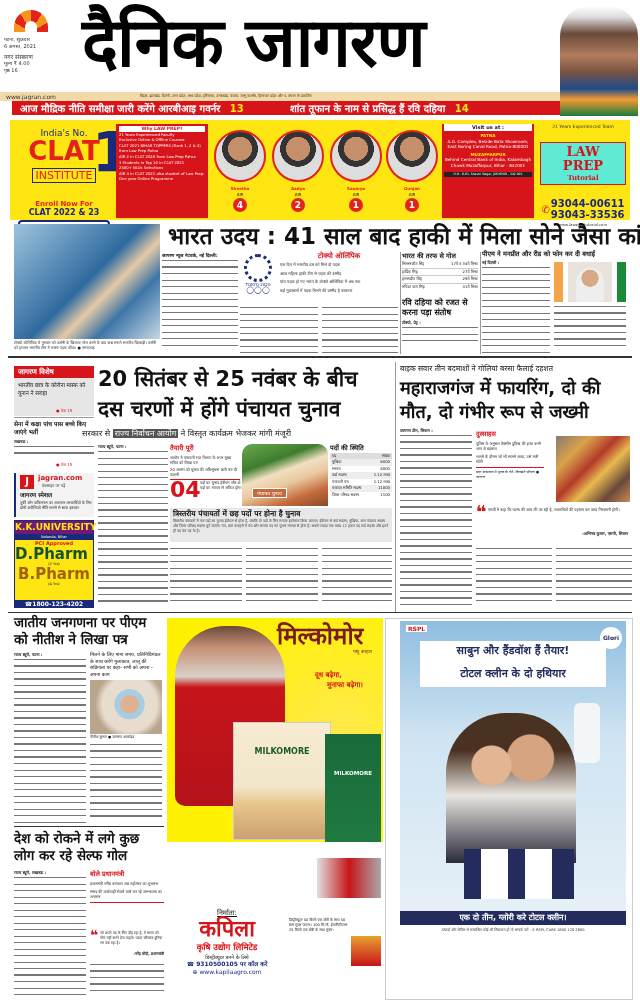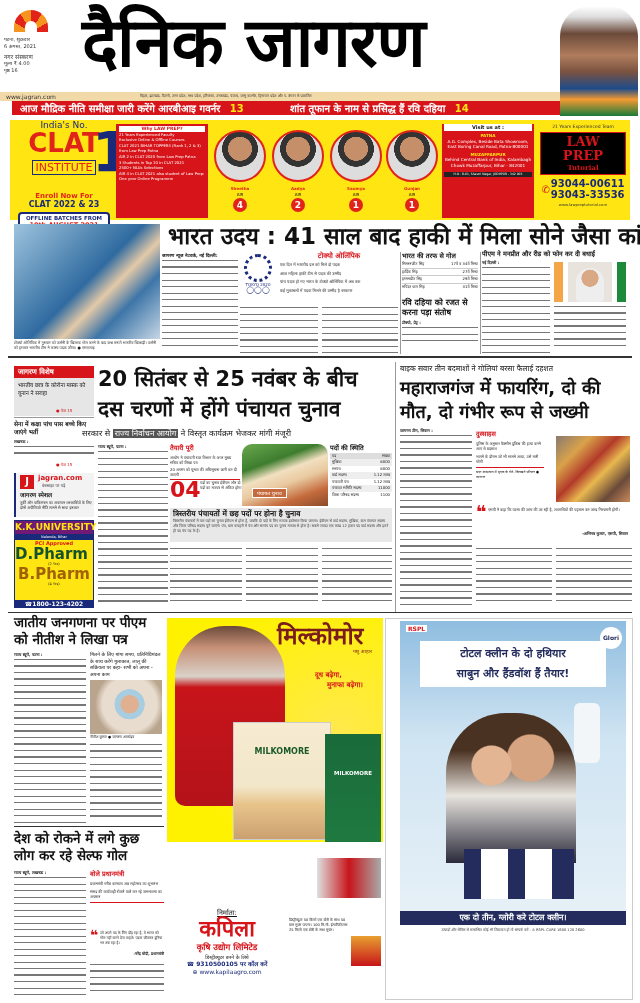--- a/index.html
+++ b/index.html
@@ -40,21 +40,21 @@
   <span style="position:absolute;left:6px;top:0;font-size:6px;line-height:9px;color:#333">www.jagran.com</span>
   <span style="position:absolute;left:140px;top:0;font-size:3.6px;line-height:9px;color:#333;white-space:nowrap">बिहार, झारखंड, दिल्ली, उत्तर प्रदेश, मध्य प्रदेश, हरियाणा, उत्तराखंड, पंजाब, जम्मू कश्मीर, हिमाचल प्रदेश और प. बंगाल से प्रकाशित</span>
 </div>
 <div class="abs" id="red-strip">
   <span style="position:absolute;left:8px"><span>आज मौद्रिक नीति समीक्षा जारी करेंगे आरबीआइ गवर्नर</span> <span style="color:#ffe511;margin-left:6px">13</span></span>
   <span style="position:absolute;left:278px"><span>शांत तूफान के नाम से प्रसिद्ध हैं रवि दहिया</span> <span style="color:#ffe511;margin-left:6px">14</span></span>
 </div>
 <div class="abs" id="athlete"></div>
 
 <div class="abs" id="clat-ad">
-  <div style="position:absolute;left:8px;top:0;width:92px;text-align:center">
+  <div style="position:absolute;left:8px;top:8px;width:92px;text-align:center">
     <div style="font-size:9px;color:#1a2a7a">India's No.</div>
     <div style="font-size:26px;font-weight:bold;color:#e2231a;line-height:26px">CLAT</div>
     <div style="font-size:11px;color:#e2231a;border:1px solid #1a2a7a;display:inline-block;padding:0 3px">INSTITUTE</div>
     <div style="font-size:7px;font-weight:bold;color:#e2231a;margin-top:17px">Enroll Now For</div>
     <div style="font-size:8px;font-weight:bold;color:#1a2a7a">CLAT 2022 &amp; 23</div>
     <div style="background:#fff;border:2px solid #1a2a7a;border-radius:4px;margin-top:3px;padding:1px">
       <div style="font-size:5.5px;font-weight:bold;color:#1a2a7a">OFFLINE BATCHES FROM</div>
       <div style="font-size:6.5px;font-weight:bold;color:#e2231a">10th AUGUST 2021</div>
     </div>
   </div>
@@ -98,21 +98,21 @@
   <div style="position:absolute;left:432px;top:4px;width:92px;height:94px;background:#d7141a;color:#fff;text-align:center;font-size:4.2px;line-height:5.6px;padding:0 2px">
     <div style="background:#fff;color:#111;font-weight:bold;font-size:5px;line-height:7px">Visit us at :</div>
     <div style="color:#ffe511;font-weight:bold;margin-top:2px">PATNA</div>
     <div>A.G. Complex, Beside Bata Showroom, East Boring Canal Road, Patna-800001</div>
     <div style="color:#ffe511;font-weight:bold;margin-top:2px">MUZAFFARPUR</div>
     <div>Behind Central Bank of India, Kalambagh Chowk Muzaffarpur, Bihar - 842001</div>
     <div style="background:#222;font-size:3px;margin-top:3px">H.O.: B-61, Shastri Nagar, JODHPUR - 342 003</div>
   </div>
   <div style="position:absolute;left:528px;top:4px;width:90px;height:94px;text-align:center">
     <div style="font-size:4.5px;color:#333">21 Years Experienced Team</div>
-    <div style="border:1px solid #d7141a;margin:3px 2px;padding:2px 16px;background:#000000">
+    <div style="border:1px solid #d7141a;margin:13px 2px;padding:2px 16px;background:#5eead4">
       <div style="font-family:'DejaVu Serif',serif;color:#d7141a;font-size:13px;font-weight:bold;line-height:14px">LAW PREP</div>
       <div style="font-family:'DejaVu Serif',serif;color:#d7141a;font-size:7px;font-weight:bold">Tutorial</div>
     </div>
     <div style="display:flex;align-items:center;justify-content:center;gap:1px">
       <span style="font-size:10px;color:#d7141a">✆</span>
       <div>
         <div style="font-size:10px;font-weight:bold;color:#1a2a7a;line-height:11px">93044-00611</div>
         <div style="font-size:10px;font-weight:bold;color:#1a2a7a;line-height:11px">93043-33536</div>
       </div>
     </div>
@@ -350,21 +350,21 @@
   <div style="position:absolute;left:122px;top:300px;width:60px;font-size:3.6px;line-height:5px">डिस्ट्रीब्यूटर 50 किलो एक बोरी के साथ 50 ग्राम मुफ्त पाएगा। 100 मि.ली. ईमानिटीप्लस 25 किलो एक बोरी के साथ मुफ्त।</div>
   <div style="position:absolute;left:150px;top:240px;width:64px;height:40px;background:linear-gradient(90deg,#e0e0e0,#c7151a,#aaa)"></div>
   <div style="position:absolute;left:184px;top:318px;width:30px;height:30px;background:linear-gradient(#e8a030,#c7151a)"></div>
 </div>
 
 <div class="abs" style="left:385px;top:618px;width:248px;height:382px;background:#fff;border:1px solid #ccc">
   <div style="position:absolute;left:14px;top:2px;width:226px;height:290px;background:linear-gradient(#8fbde0 0,#cfe4f2 40%,#e6f0f7 100%)"></div>
   <div style="position:absolute;left:20px;top:6px;font-size:6px;color:#d7141a;font-weight:bold;background:#fff;padding:0 2px">RSPL</div>
   <div style="position:absolute;left:214px;top:8px;width:22px;height:22px;border-radius:50%;background:#fff;color:#232c5c;font-size:6px;font-weight:bold;text-align:center;line-height:22px">Glori</div>
   <div style="position:absolute;left:34px;top:22px;width:186px;height:46px;background:#fff;text-align:center;color:#232c5c;font-weight:bold">
+    <div style="font-size:11px;line-height:20px">साबुन और हैंडवॉश हैं तैयार!</div>
     <div style="font-size:11px;line-height:20px;margin-top:3px">टोटल क्लीन के दो हथियार</div>
-    <div style="font-size:11px;line-height:20px">साबुन और हैंडवॉश हैं तैयार!</div>
   </div>
   <div style="position:absolute;left:60px;top:94px;width:130px;height:150px;border-radius:60px 60px 0 0;background:radial-gradient(circle at 35% 35%,#e4b592 0 15%,transparent 16%),radial-gradient(circle at 65% 30%,#d7a482 0 17%,transparent 18%),linear-gradient(#4a3222 0,#4a3222 25%,#e8e4de 55%,#2a2a3a 100%)"></div>
   <div style="position:absolute;left:188px;top:84px;width:26px;height:60px;background:#f3f6f9;border-radius:6px"></div>
   <div style="position:absolute;left:78px;top:230px;width:110px;height:50px;background:linear-gradient(90deg,#232c5c 0 15%,#fff 15% 40%,#232c5c 40% 55%,#fff 55% 80%,#232c5c 80%)"></div>
   <div style="position:absolute;left:14px;top:292px;width:226px;height:14px;background:#232c5c;color:#fff;font-size:8px;font-weight:bold;text-align:center;line-height:14px">एक दो तीन, ग्लोरी करे टोटल क्लीन।</div>
   <div style="position:absolute;left:14px;top:308px;width:226px;font-size:3.6px;text-align:center;color:#333">उत्पादों और सेविस से सम्बन्धित कोई भी शिकायत हो तो सम्पर्क करें : ✆ RSPL CARE 1800 120 2600</div>
 </div>
 
 </body></html>

